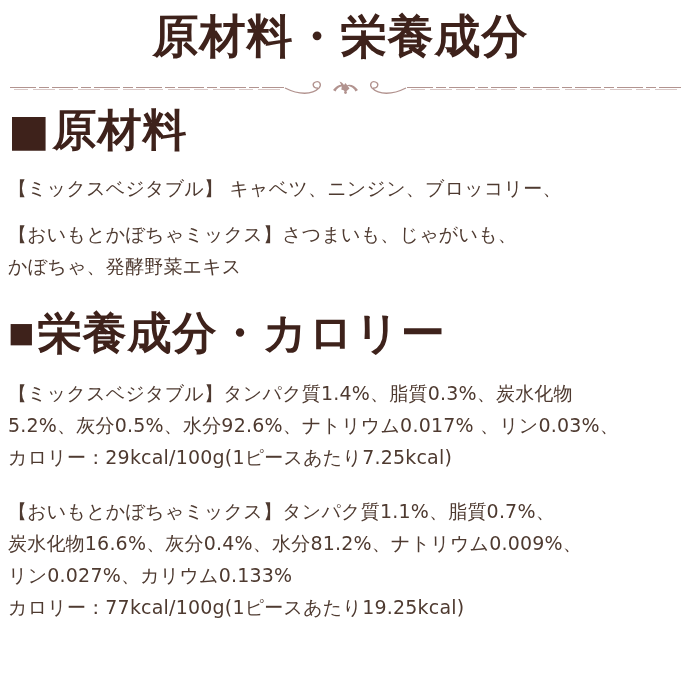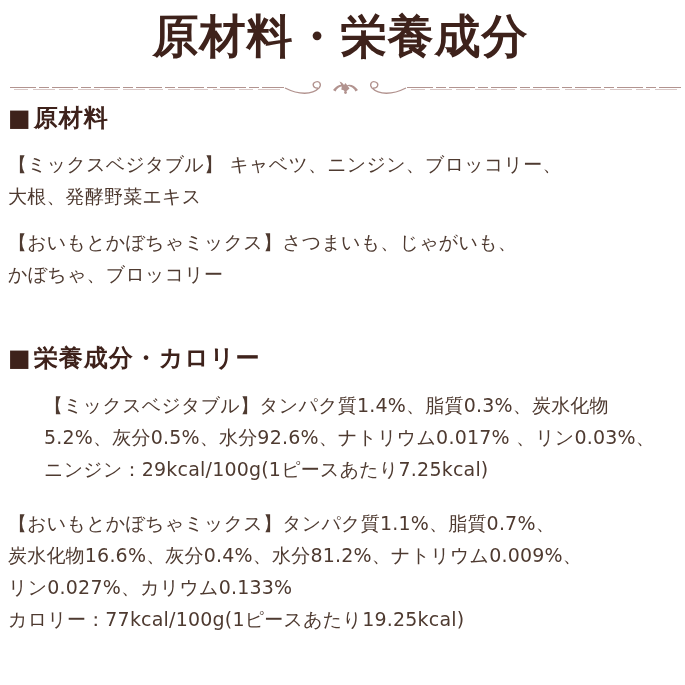--- a/index.html
+++ b/index.html
@@ -35,44 +35,45 @@
   }
   .divider-wrap{
     margin-top:14px;
     height:18px;
     line-height:0;
   }
   .section-heading{
     margin:6px 0 0 0;
     font-family:"DejaVu Serif","Liberation Serif",serif;
     font-weight:bold;
-    font-size:24px;
+    font-size:44px;
     line-height:1.2;
     color:var(--heading);
     letter-spacing:1px;
   }
   .section-heading .marker{
     margin-right:2px;
   }
   .section--nutrition .section-heading{
-    margin-top:54px;
+    margin-top:26px;
+    font-family:Liberation Serif, serif;
   }
   .para{
     margin-top:14px;
     font-size:19px;
     line-height:32px;
     color:var(--body-text);
     letter-spacing:0.2px;
   }
   .para .line{
     white-space:nowrap;
   }
   .para--mixed-veg{margin-top:16px;}
   .para--imo-kabocha{}
-  .para--nutri-mixed-veg{margin-top:16px;margin-left:36px;}
+  .para--nutri-mixed-veg{margin-top:16px;}
   .para--nutri-imo-kabocha{margin-top:22px;}
 </style>
 </head>
 <body>
 
 <div class="page">
 
   <h1 class="page-title">原材料・栄養成分</h1>
 
   <div class="divider-wrap">
@@ -95,38 +96,37 @@
     </svg>
   </div>
 
   <section class="section section--ingredients">
     <h2 class="section-heading">
       <span class="marker">■</span><span>原材料</span>
     </h2>
 
     <div class="para para--mixed-veg">
       <div class="line">【ミックスベジタブル】 キャベツ、ニンジン、ブロッコリー、</div>
-      <div class="line">大根、発酵野菜エキス</div>
     </div>
 
     <div class="para para--imo-kabocha">
       <div class="line">【おいもとかぼちゃミックス】さつまいも、じゃがいも、</div>
-      <div class="line">かぼちゃ、ブロッコリー</div>
+      <div class="line">かぼちゃ、発酵野菜エキス</div>
     </div>
   </section>
 
   <section class="section section--nutrition">
     <h2 class="section-heading">
       <span class="marker">■</span><span>栄養成分・カロリー</span>
     </h2>
 
     <div class="para para--nutri-mixed-veg">
       <div class="line">【ミックスベジタブル】タンパク質1.4%、脂質0.3%、炭水化物</div>
       <div class="line">5.2%、灰分0.5%、水分92.6%、ナトリウム0.017% 、リン0.03%、</div>
-      <div class="line">ニンジン：29kcal/100g(1ピースあたり7.25kcal)</div>
+      <div class="line">カロリー：29kcal/100g(1ピースあたり7.25kcal)</div>
     </div>
 
     <div class="para para--nutri-imo-kabocha">
       <div class="line">【おいもとかぼちゃミックス】タンパク質1.1%、脂質0.7%、</div>
       <div class="line">炭水化物16.6%、灰分0.4%、水分81.2%、ナトリウム0.009%、</div>
       <div class="line">リン0.027%、カリウム0.133%</div>
       <div class="line">カロリー：77kcal/100g(1ピースあたり19.25kcal)</div>
     </div>
   </section>
 

